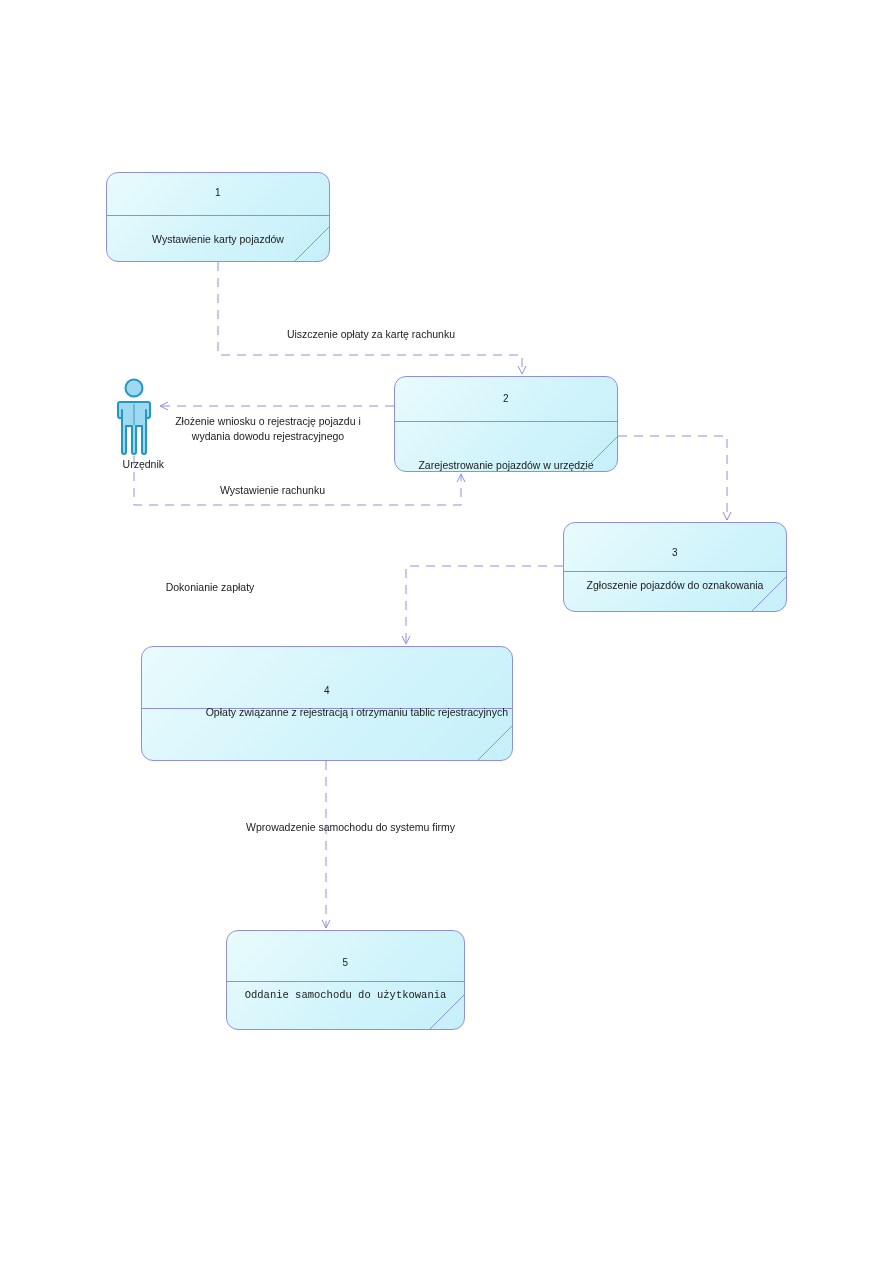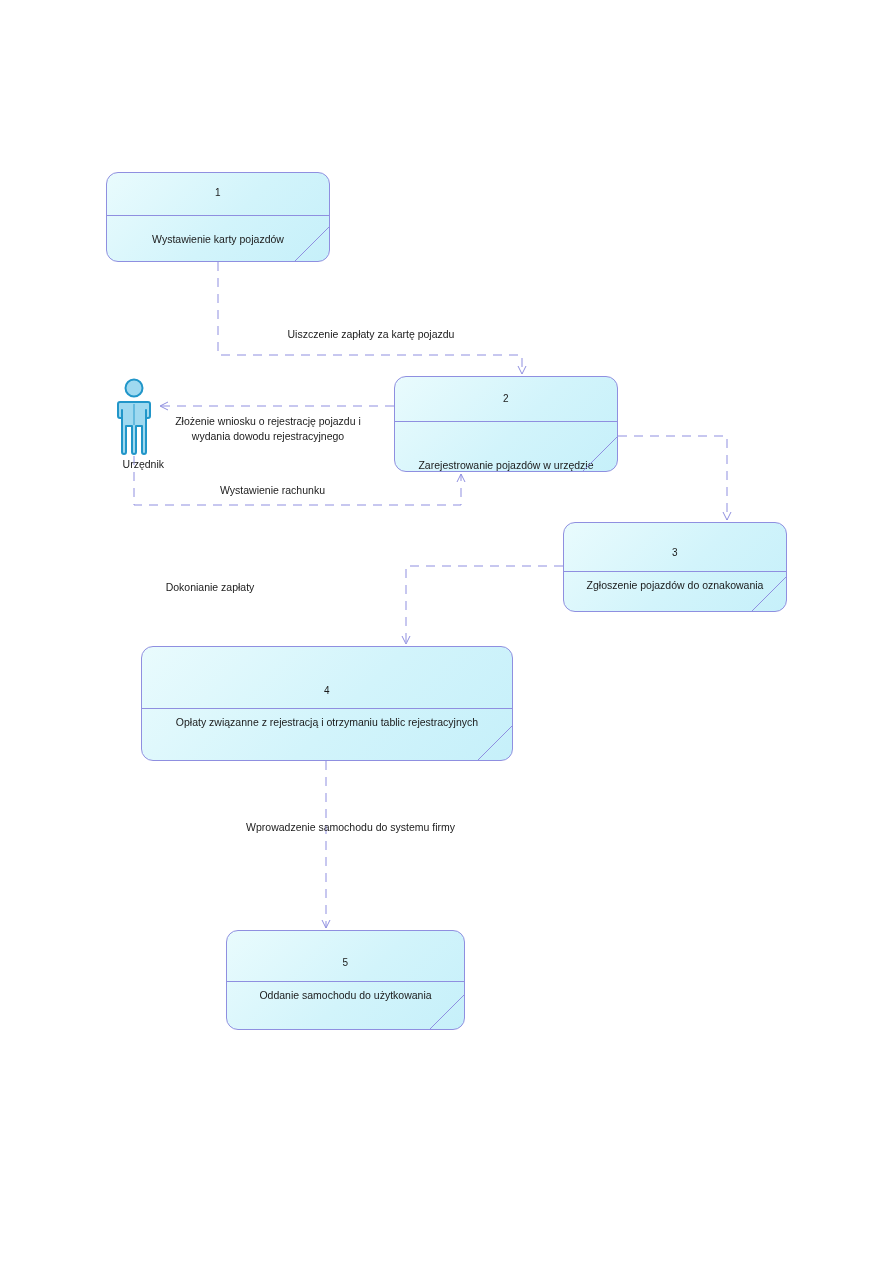--- a/index.html
+++ b/index.html
@@ -135,47 +135,47 @@
     <div class="node-divider" style="top:48px;"></div>
     <div class="node-label" style="top:56px;">Zgłoszenie pojazdów do oznakowania</div>
     <svg class="corner-fold" viewBox="0 0 34 34">
         <path d="M 0,34 L 34,0" stroke="#8f8fe0" stroke-width="1" fill="none"></path>
       </svg>
   </div>
 
   <div class="node" style="left:141px;top:646px;width:372px;height:115px;">
     <div class="node-num" style="top:38px;">4</div>
     <div class="node-divider" style="top:61px;"></div>
-    <div class="node-label" style="top:69px;">Opłaty związanne z rejestracją i otrzymaniu tablic rejestracyjnych</div>
+    <div class="node-label" style="top:59px;text-align:right;">Opłaty związanne z rejestracją i otrzymaniu tablic rejestracyjnych</div>
     <svg class="corner-fold" viewBox="0 0 34 34">
         <path d="M 0,34 L 34,0" stroke="#8f8fe0" stroke-width="1" fill="none"></path>
       </svg>
   </div>
 
   <div class="node" style="left:226px;top:930px;width:239px;height:100px;">
     <div class="node-num" style="top:26px;">5</div>
     <div class="node-divider" style="top:50px;"></div>
-    <div class="node-label" style="top:58px;">Oddanie samochodu do użytkowania</div>
+    <div class="node-label" style="top:58px;font-family:Liberation Mono, monospace;">Oddanie samochodu do użytkowania</div>
     <svg class="corner-fold" viewBox="0 0 34 34">
         <path d="M 0,34 L 34,0" stroke="#8f8fe0" stroke-width="1" fill="none"></path>
       </svg>
   </div>
 
   <svg class="actor-fig" style="left:110px;top:378px;" width="48" height="78" viewBox="0 0 48 78" xmlns="http://www.w3.org/2000/svg">
     <circle cx="24" cy="10" r="8.5" fill="#9fd9f0" stroke="#2196c9" stroke-width="2"></circle>
     <path d="M 10,24 L 38,24 Q 40,24 40,26 L 40,38 Q 40,40 38,40 L 36,40 L 36,32
              L 36,74 Q 36,76 34,76 Q 32,76 32,74 L 32,48 L 26,48 L 26,74
              Q 26,76 24,76 Q 22,76 22,74 L 22,48 L 16,48 L 16,74
              Q 16,76 14,76 Q 12,76 12,74 L 12,32 L 12,40 L 10,40
              Q 8,40 8,38 L 8,26 Q 8,24 10,24 Z" fill="#9fd9f0" stroke="#2196c9" stroke-width="2" stroke-linejoin="round"></path>
     <path d="M 24,26 L 24,47" stroke="#2196c9" stroke-width="1.4" fill="none" opacity="0.65"></path>
   </svg>
   <div class="actor-name" style="left:104px;top:458px;width:60px;text-align:right;">Urzędnik</div>
 
-  <div class="edge-label" style="left:268px;top:327px;width:206px;">Uiszczenie zapłaty za kartę pojazdu</div>
+  <div class="edge-label" style="left:268px;top:327px;width:206px;">Uiszczenie opłaty za kartę rachunku</div>
 
   <div class="edge-label" style="left:159px;top:414px;width:218px;">Złożenie wniosku o rejestrację pojazdu i
 wydania dowodu rejestracyjnego</div>
 
   <div class="edge-label" style="left:200px;top:483px;width:145px;">Wystawienie rachunku</div>
 
   <div class="edge-label" style="left:155px;top:580px;width:110px;">Dokonianie zapłaty</div>
 
   <div class="edge-label" style="left:207px;top:820px;width:248px;text-align:right;">Wprowadzenie samochodu do systemu firmy</div>
 

